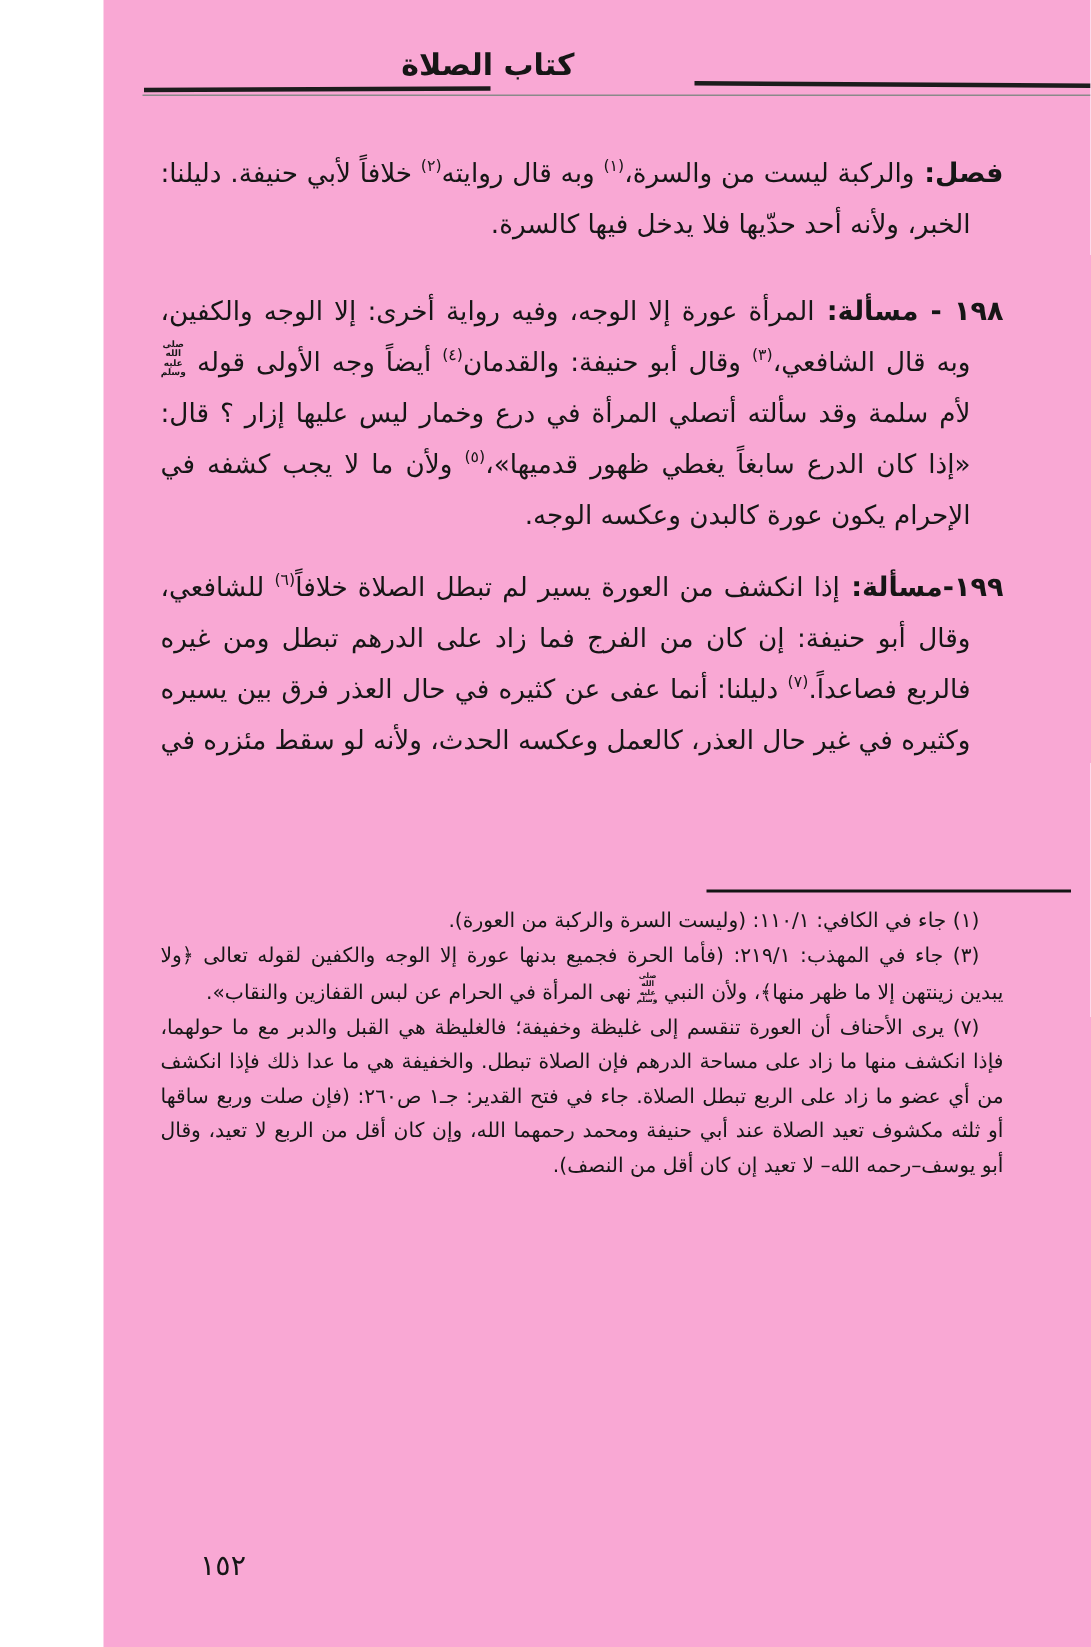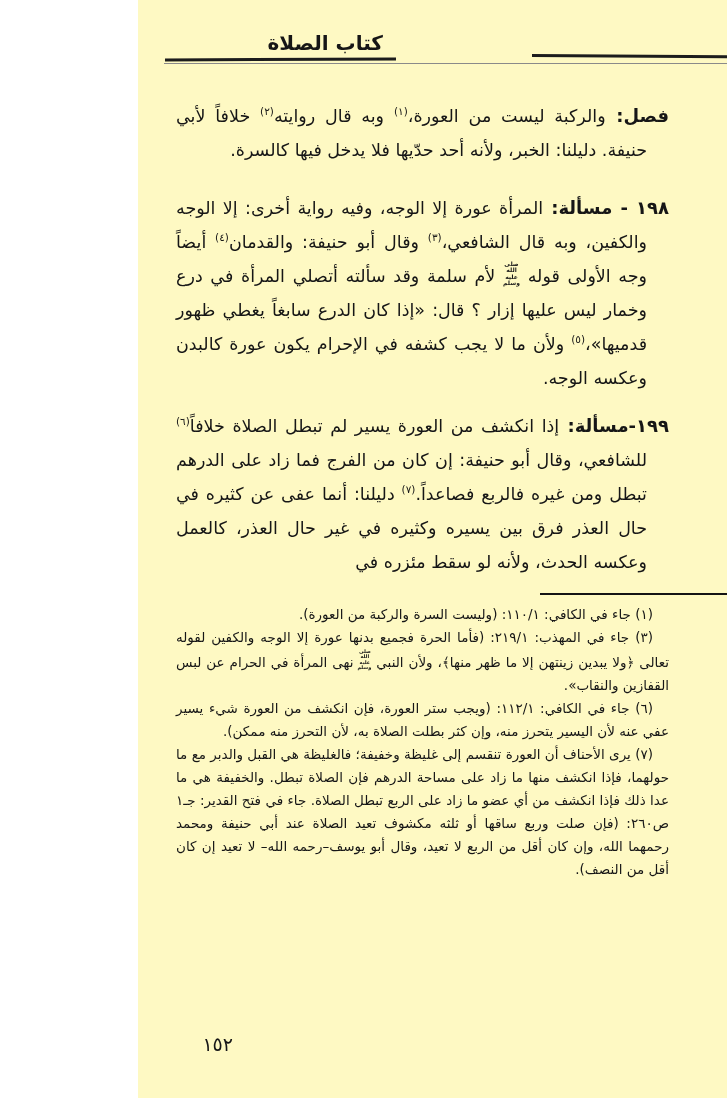--- a/index.html
+++ b/index.html
@@ -1,19 +1,19 @@
 <!DOCTYPE html>
 <html lang="ar" dir="rtl"><head>
 <meta charset="utf-8">
 <style>
   html,body{margin:0;padding:0;background:#ffffff;}
   .page{
     position:relative;
-    width:589px;height:1098px;
-    background:#fef9c3;
+    width:658px;height:1098px;
+    background:#f9a8d4;
     overflow:hidden;
     direction:rtl;
     font-family:"DejaVu Sans", sans-serif;
     color:#161616;
   }
   
   .hdr-title{
     position:absolute;top:31px;right:344px;margin:0;
     font-size:20px;font-weight:bold;white-space:nowrap;
     letter-spacing:-0.5px;
@@ -78,30 +78,29 @@
 <body>
 
 <div class="page">
 
   <div class="hdr-rule hdr-rule-left"></div>
   <div class="hdr-thin"></div>
   <div class="hdr-rule hdr-rule-right"></div>
   <h1 class="hdr-title">كتاب الصلاة</h1>
 
   <main class="main">
-      <p class="para"><span class="seg-bold">فصل: </span><span class="seg-text">والركبة ليست من العورة،</span><span class="seg-sup">(١)</span><span class="seg-text"> وبه قال روايته</span><span class="seg-sup">(٢)</span><span class="seg-text"> خلافاً لأبي حنيفة. دليلنا: الخبر، ولأنه أحد حدّيها فلا يدخل فيها كالسرة.</span></p>
+      <p class="para"><span class="seg-bold">فصل: </span><span class="seg-text">والركبة ليست من والسرة،</span><span class="seg-sup">(١)</span><span class="seg-text"> وبه قال روايته</span><span class="seg-sup">(٢)</span><span class="seg-text"> خلافاً لأبي حنيفة. دليلنا: الخبر، ولأنه أحد حدّيها فلا يدخل فيها كالسرة.</span></p>
       <p class="para"><span class="seg-bold">١٩٨ - مسألة: </span><span class="seg-text">المرأة عورة إلا الوجه، وفيه رواية أخرى: إلا الوجه والكفين، وبه قال الشافعي،</span><span class="seg-sup">(٣)</span><span class="seg-text"> وقال أبو حنيفة: والقدمان</span><span class="seg-sup">(٤)</span><span class="seg-text"> أيضاً وجه الأولى قوله </span><span class="seg-saw">صلى الله عليه وسلم</span><span class="seg-text"> لأم سلمة وقد سألته أتصلي المرأة في درع وخمار ليس عليها إزار ؟ قال: «إذا كان الدرع سابغاً يغطي ظهور قدميها»،</span><span class="seg-sup">(٥)</span><span class="seg-text"> ولأن ما لا يجب كشفه في الإحرام يكون عورة كالبدن وعكسه الوجه.</span></p>
       <p class="para"><span class="seg-bold">١٩٩-مسألة: </span><span class="seg-text">إذا انكشف من العورة يسير لم تبطل الصلاة خلافاً</span><span class="seg-sup">(٦)</span><span class="seg-text"> للشافعي، وقال أبو حنيفة: إن كان من الفرج فما زاد على الدرهم تبطل ومن غيره فالربع فصاعداً.</span><span class="seg-sup">(٧)</span><span class="seg-text"> دليلنا: أنما عفى عن كثيره في حال العذر فرق بين يسيره وكثيره في غير حال العذر، كالعمل وعكسه الحدث، ولأنه لو سقط مئزره في</span></p>
     </main>
 
   <div class="fn-sep"></div>
   <section class="footnotes">
       <p class="fnote"><span class="seg-marker">(١) </span><span class="seg-text">جاء في الكافي: ١١٠/١: (وليست السرة والركبة من العورة).</span></p>
       <p class="fnote"><span class="seg-marker">(٣) </span><span class="seg-text">جاء في المهذب: ٢١٩/١: (فأما الحرة فجميع بدنها عورة إلا الوجه والكفين لقوله تعالى ﴿ولا يبدين زينتهن إلا ما ظهر منها﴾، ولأن النبي </span><span class="seg-saw">صلى الله عليه وسلم</span><span class="seg-text"> نهى المرأة في الحرام عن لبس القفازين والنقاب».</span></p>
-      <p class="fnote"><span class="seg-marker">(٦) </span><span class="seg-text">جاء في الكافي: ١١٢/١: (ويجب ستر العورة، فإن انكشف من العورة شيء يسير عفي عنه لأن اليسير يتحرز منه، وإن كثر بطلت الصلاة به، لأن التحرز منه ممكن).</span></p>
       <p class="fnote"><span class="seg-marker">(٧) </span><span class="seg-text">يرى الأحناف أن العورة تنقسم إلى غليظة وخفيفة؛ فالغليظة هي القبل والدبر مع ما حولهما، فإذا انكشف منها ما زاد على مساحة الدرهم فإن الصلاة تبطل. والخفيفة هي ما عدا ذلك فإذا انكشف من أي عضو ما زاد على الربع تبطل الصلاة. جاء في فتح القدير: جـ١ ص٢٦٠: (فإن صلت وربع ساقها أو ثلثه مكشوف تعيد الصلاة عند أبي حنيفة ومحمد رحمهما الله، وإن كان أقل من الربع لا تعيد، وقال أبو يوسف–رحمه الله– لا تعيد إن كان أقل من النصف).</span></p>
     </section>
 
   <div class="vrule vrule-top"></div>
   <div class="vrule vrule-bottom"></div>
   <div class="margin-title">رؤوس المسائل في الخلاف</div>
 
   <div class="page-number">١٥٢</div>
 
 </div>

